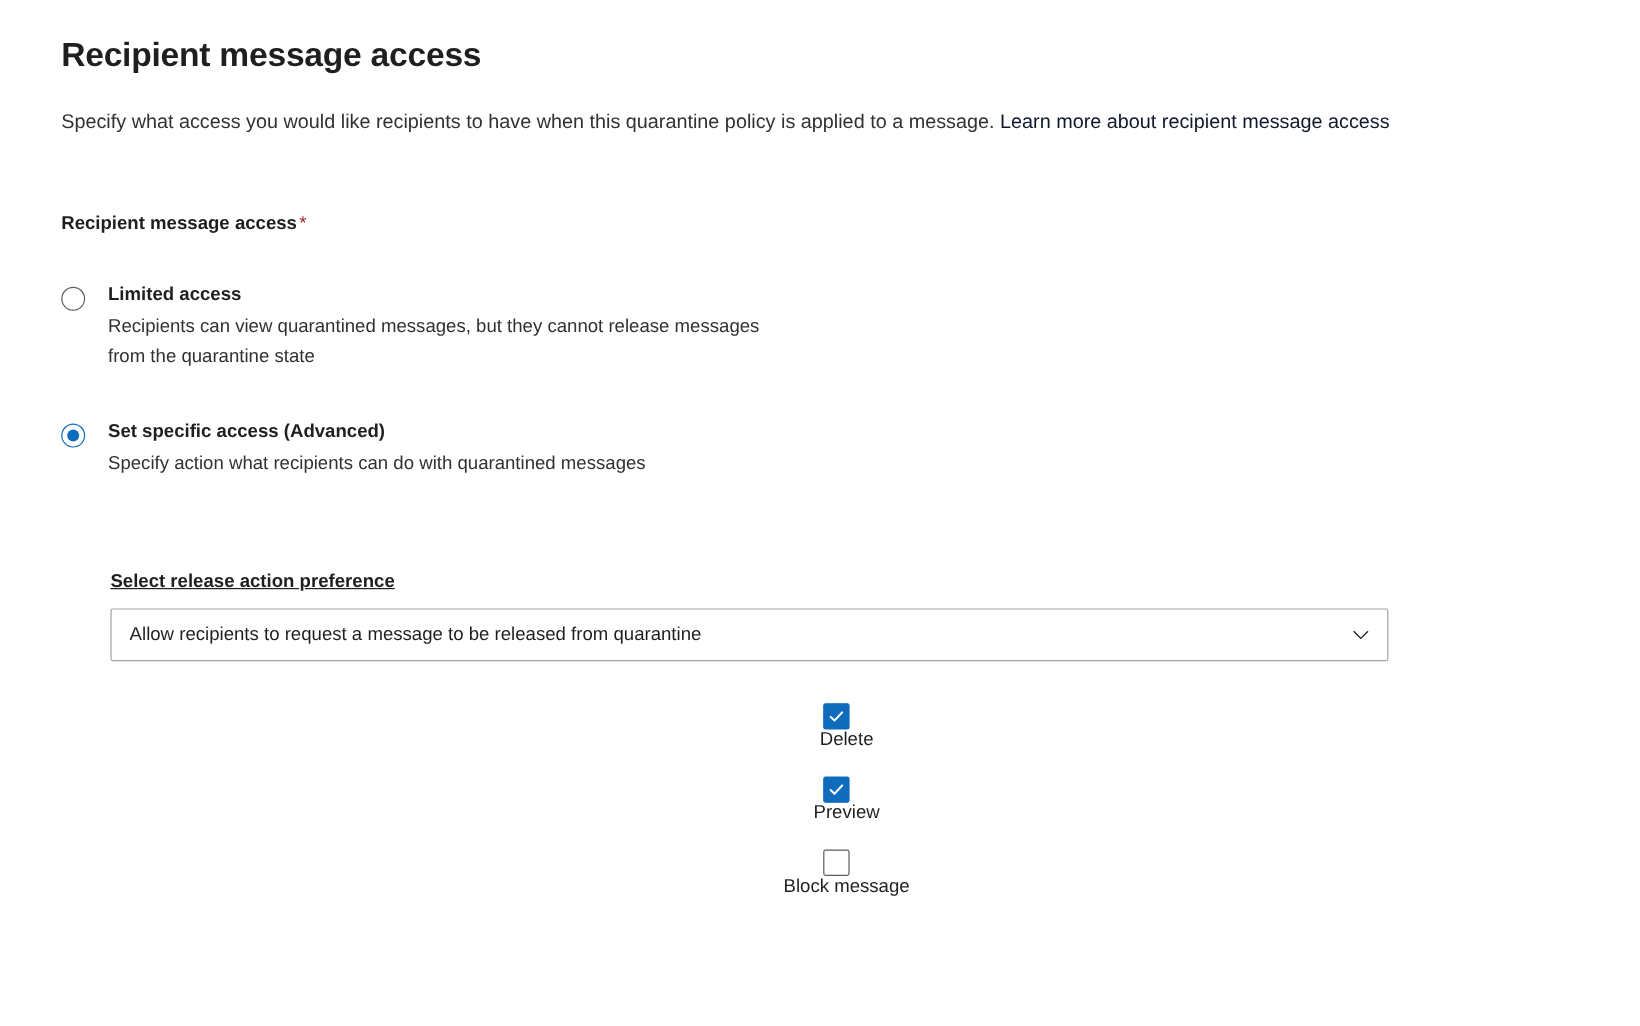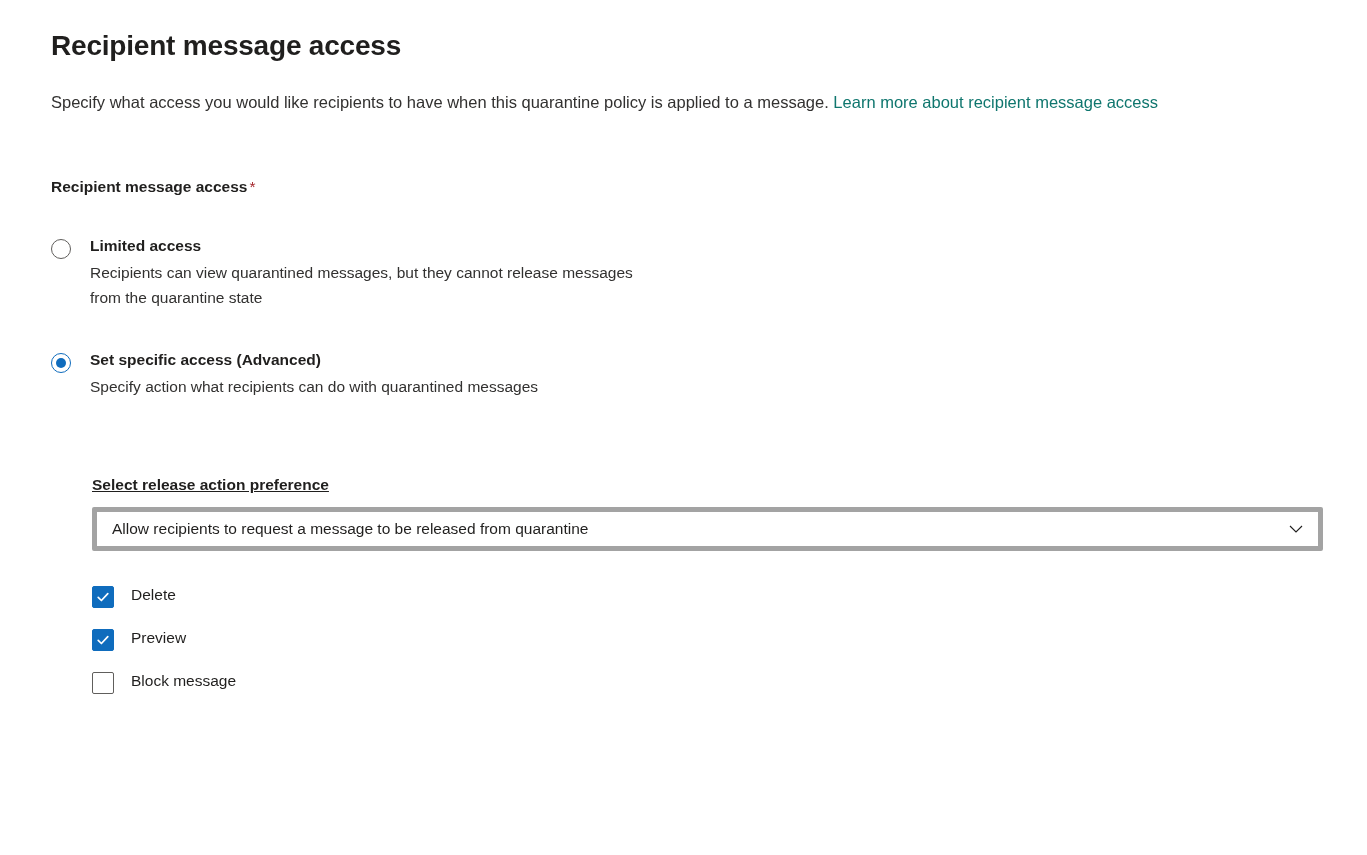--- a/index.html
+++ b/index.html
@@ -28,21 +28,21 @@
     color: #201f1e;
   }
   .description {
     font-size: 16.5px;
     line-height: 28px;
     color: #323130;
     max-width: 1272px;
     margin: 0 0 62px 0;
   }
   .description a {
-    color: #0f766e;
+    color: #0f172a;
     text-decoration: none;
   }
   .field-label {
     font-size: 15.5px;
     font-weight: bold;
     color: #201f1e;
     margin-bottom: 16px;
   }
   .req-star {
     color: #a4262c;
@@ -108,24 +108,24 @@
     margin-top: 77px;
   }
   .sub-label {
     font-size: 15.5px;
     font-weight: bold;
     color: #201f1e;
     margin-bottom: 13px;
     text-decoration: underline;
   }
   .dropdown {
-    width: 1231px;
+    width: 1065px;
     height: 44px;
     box-sizing: border-box;
-    border: 5px solid #a3a3a3;
+    border: 1px solid #a3a3a3;
     background: #ffffff;
     border-radius: 2px;
     display: flex;
     align-items: center;
     padding: 0 14px 0 15px;
     font-size: 15.5px;
     color: #201f1e;
     cursor: pointer;
     margin-bottom: 35px;
   }
@@ -139,23 +139,24 @@
     flex: 0 0 auto;
     width: 16px;
     height: 16px;
     display: block;
   }
   .checkbox-list {
     margin-top: 18px;
   }
   .checkbox-row {
     display: flex;
-    align-items: flex-start;
+    align-items: center;
     margin-bottom: 21px;
     cursor: pointer;
+    flex-direction: column;
   }
   .cb-box {
     width: 22px;
     height: 22px;
     box-sizing: border-box;
     border: 1.6px solid #605e5c;
     border-radius: 2px;
     background: #ffffff;
     margin-right: 17px;
     flex: 0 0 auto;

